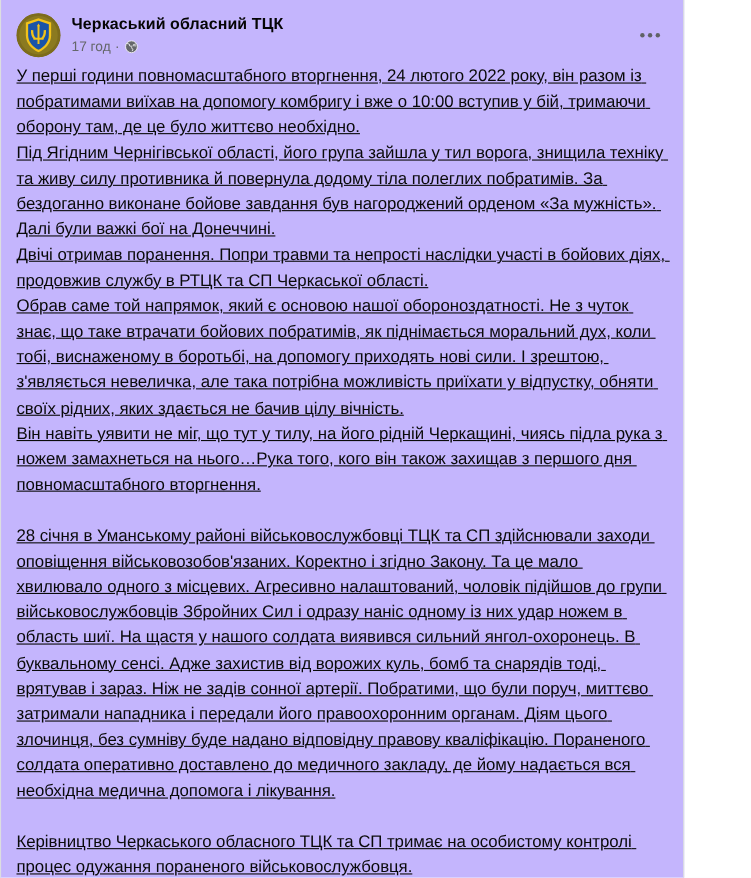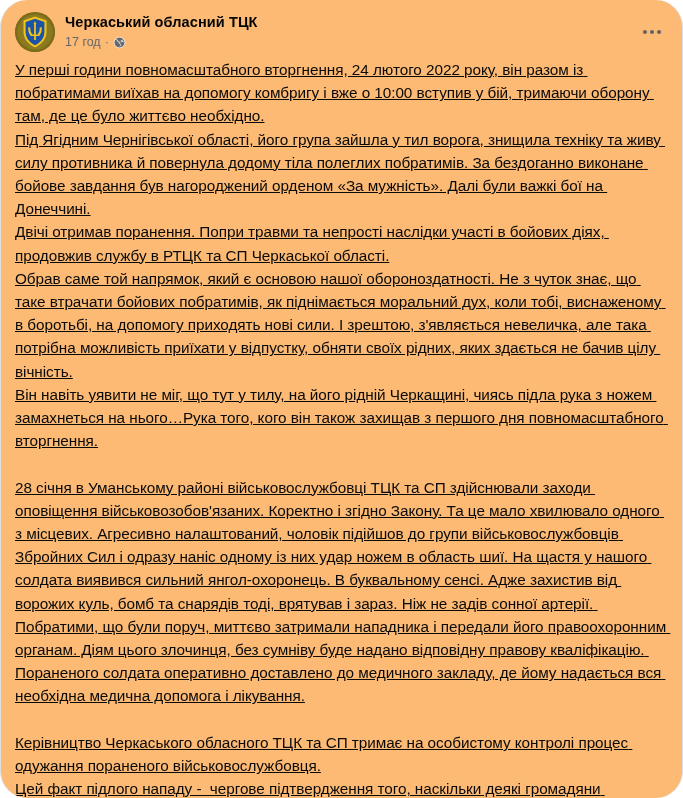--- a/index.html
+++ b/index.html
@@ -7,28 +7,27 @@
     margin: 0;
     padding: 0;
     background: #ffffff;
   }
   body {
     font-family: "Liberation Sans", "DejaVu Sans", sans-serif;
     -webkit-font-smoothing: antialiased;
   }
   .post-card {
     position: relative;
-    width: 683px;
+    width: 622px;
     height: 798px;
     box-sizing: border-box;
-    background: #fdba74;
+    background: #c4b5fd;
     border-left: 1px solid #dcdee1;
     border-right: 1px solid #dcdee1;
     overflow: hidden;
-    border-radius: 27px;
   }
 
   
   .post-header {
     display: flex;
     align-items: flex-start;
     padding: 12px 14px 0 14px;
     box-sizing: border-box;
     height: 58px;
   }

